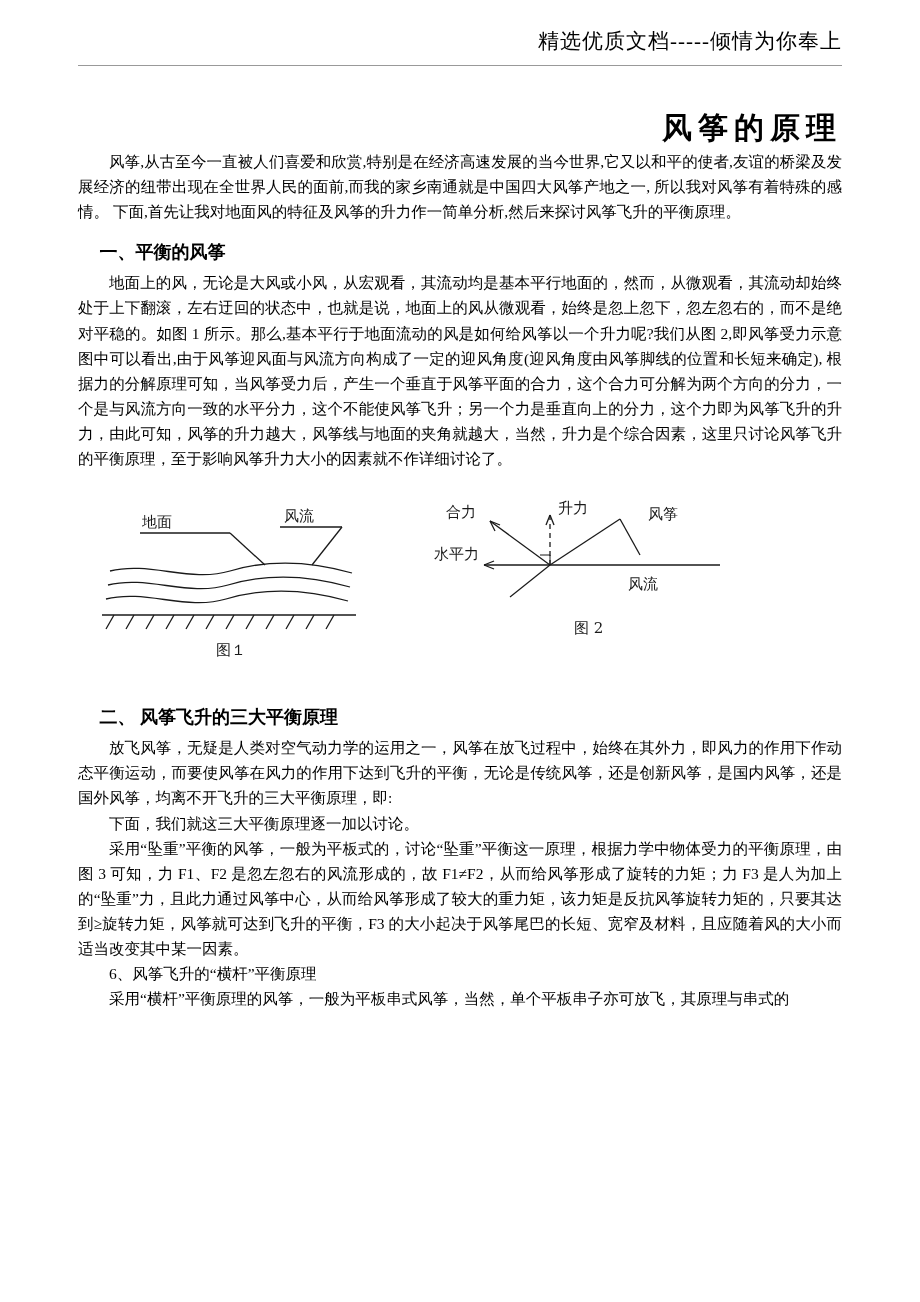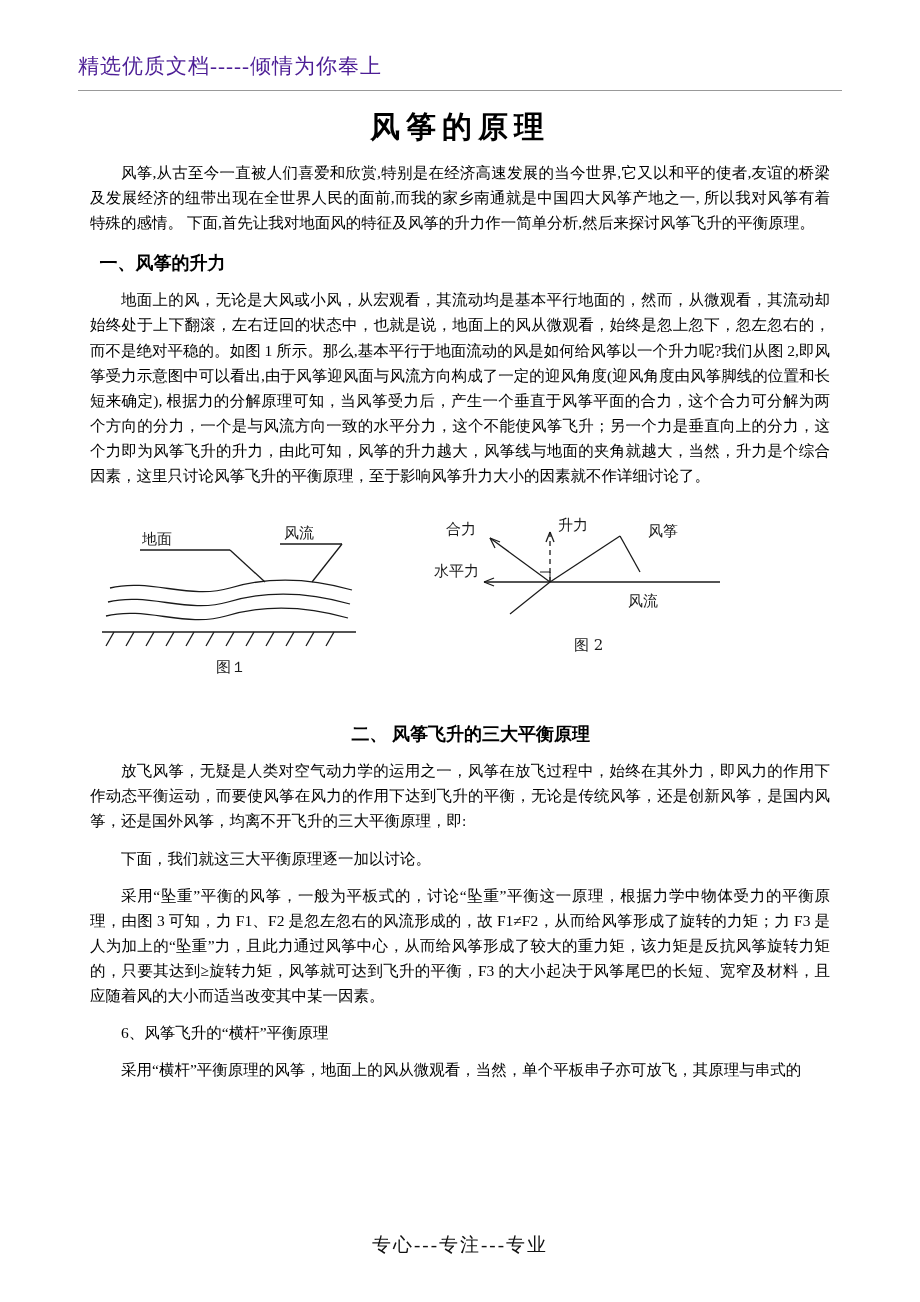--- a/index.html
+++ b/index.html
@@ -16,65 +16,64 @@
     overflow: hidden;
   }
   .page {
     position: relative;
     width: 920px;
     height: 1302px;
     box-sizing: border-box;
     padding: 0 78px;
   }
   .header-banner {
-    text-align: left;
+    text-align: right;
     font-size: 21px;
     letter-spacing: 1px;
-    padding-top: 52px;
+    padding-top: 27px;
     font-family: "Liberation Serif", "DejaVu Serif", serif;
-    color: #4c1d95;
+    color: #000000;
   }
   .header-rule {
     margin-top: 10px;
     border-top: 1px solid #999999;
     height: 0;
   }
   .doc-title {
-    text-align: center;
+    text-align: right;
     font-size: 30px;
     font-weight: bold;
     letter-spacing: 6px;
-    margin-top: 16px;
+    margin-top: 42px;
     font-family: "DejaVu Serif", "Liberation Serif", serif;
   }
   p.body-text {
     font-size: 15.5px;
     line-height: 1.62;
-    margin: 12px;
+    margin: 0;
     text-align: justify;
     text-justify: inter-ideograph;
   }
   p.indent2 {
     text-indent: 2em;
   }
   .para-intro {
     margin-top: 26px;
   }
   h2.heading {
     font-size: 18px;
     font-weight: bold;
     margin: 16px 0 6px 0;
     text-indent: 1.2em;
   }
   h2.heading2 {
     font-size: 18px;
     font-weight: bold;
     margin: 22px 0 6px 0;
     text-indent: 1.2em;
-    text-align: center;
   }
   .figure-area {
     position: relative;
     height: 190px;
     margin-top: 22px;
   }
   .figure-area svg {
     display: block;
     margin: 0 auto;
   }
@@ -97,21 +96,21 @@
 
 <div class="page">
 
   <div class="header-banner">精选优质文档-----倾情为你奉上</div>
   <div class="header-rule"></div>
 
   <div class="doc-title">风筝的原理</div>
 
   <p class="body-text indent2 para-intro">风筝,从古至今一直被人们喜爱和欣赏,特别是在经济高速发展的当今世界,它又以和平的使者,友谊的桥梁及发展经济的纽带出现在全世界人民的面前,而我的家乡南通就是中国四大风筝产地之一, 所以我对风筝有着特殊的感情。  下面,首先让我对地面风的特征及风筝的升力作一简单分析,然后来探讨风筝飞升的平衡原理。</p>
 
-  <h2 class="heading">一、风筝的升力</h2>
+  <h2 class="heading">一、平衡的风筝</h2>
 
   <p class="body-text indent2">地面上的风，无论是大风或小风，从宏观看，其流动均是基本平行地面的，然而，从微观看，其流动却始终处于上下翻滚，左右迂回的状态中，也就是说，地面上的风从微观看，始终是忽上忽下，忽左忽右的，而不是绝对平稳的。如图 1 所示。那么,基本平行于地面流动的风是如何给风筝以一个升力呢?我们从图 2,即风筝受力示意图中可以看出,由于风筝迎风面与风流方向构成了一定的迎风角度(迎风角度由风筝脚线的位置和长短来确定), 根据力的分解原理可知，当风筝受力后，产生一个垂直于风筝平面的合力，这个合力可分解为两个方向的分力，一个是与风流方向一致的水平分力，这个不能使风筝飞升；另一个力是垂直向上的分力，这个力即为风筝飞升的升力，由此可知，风筝的升力越大，风筝线与地面的夹角就越大，当然，升力是个综合因素，这里只讨论风筝飞升的平衡原理，至于影响风筝升力大小的因素就不作详细讨论了。</p>
 
   <div class="figure-area">
     <svg width="760" height="190" viewBox="0 0 760 190">
 
       <g stroke="#1a1a1a" fill="none" stroke-width="1.3">
 
         <path d="M60 40 L150 40"></path>
         <path d="M150 40 L185 72"></path>
@@ -173,18 +172,17 @@
     </svg>
   </div>
 
   <h2 class="heading2">二、 风筝飞升的三大平衡原理</h2>
 
   <div class="sec2-block">
     <p class="body-text indent2">放飞风筝，无疑是人类对空气动力学的运用之一，风筝在放飞过程中，始终在其外力，即风力的作用下作动态平衡运动，而要使风筝在风力的作用下达到飞升的平衡，无论是传统风筝，还是创新风筝，是国内风筝，还是国外风筝，均离不开飞升的三大平衡原理，即:</p>
     <p class="body-text indent2">下面，我们就这三大平衡原理逐一加以讨论。</p>
     <p class="body-text indent2">采用“坠重”平衡的风筝，一般为平板式的，讨论“坠重”平衡这一原理，根据力学中物体受力的平衡原理，由图 3 可知，力 F1、F2 是忽左忽右的风流形成的，故 F1≠F2，从而给风筝形成了旋转的力矩；力 F3 是人为加上的“坠重”力，且此力通过风筝中心，从而给风筝形成了较大的重力矩，该力矩是反抗风筝旋转力矩的，只要其达到≥旋转力矩，风筝就可达到飞升的平衡，F3 的大小起决于风筝尾巴的长短、宽窄及材料，且应随着风的大小而适当改变其中某一因素。</p>
     <p class="body-text indent2">6、风筝飞升的“横杆”平衡原理</p>
-    <p class="body-text indent2">采用“横杆”平衡原理的风筝，地面上的风从微观看，当然，单个平板串子亦可放飞，其原理与串式的</p>
+    <p class="body-text indent2">采用“横杆”平衡原理的风筝，一般为平板串式风筝，当然，单个平板串子亦可放飞，其原理与串式的</p>
   </div>
 
-  <div class="footer">专心---专注---专业</div>
 
 </div>
 
 </body></html>

